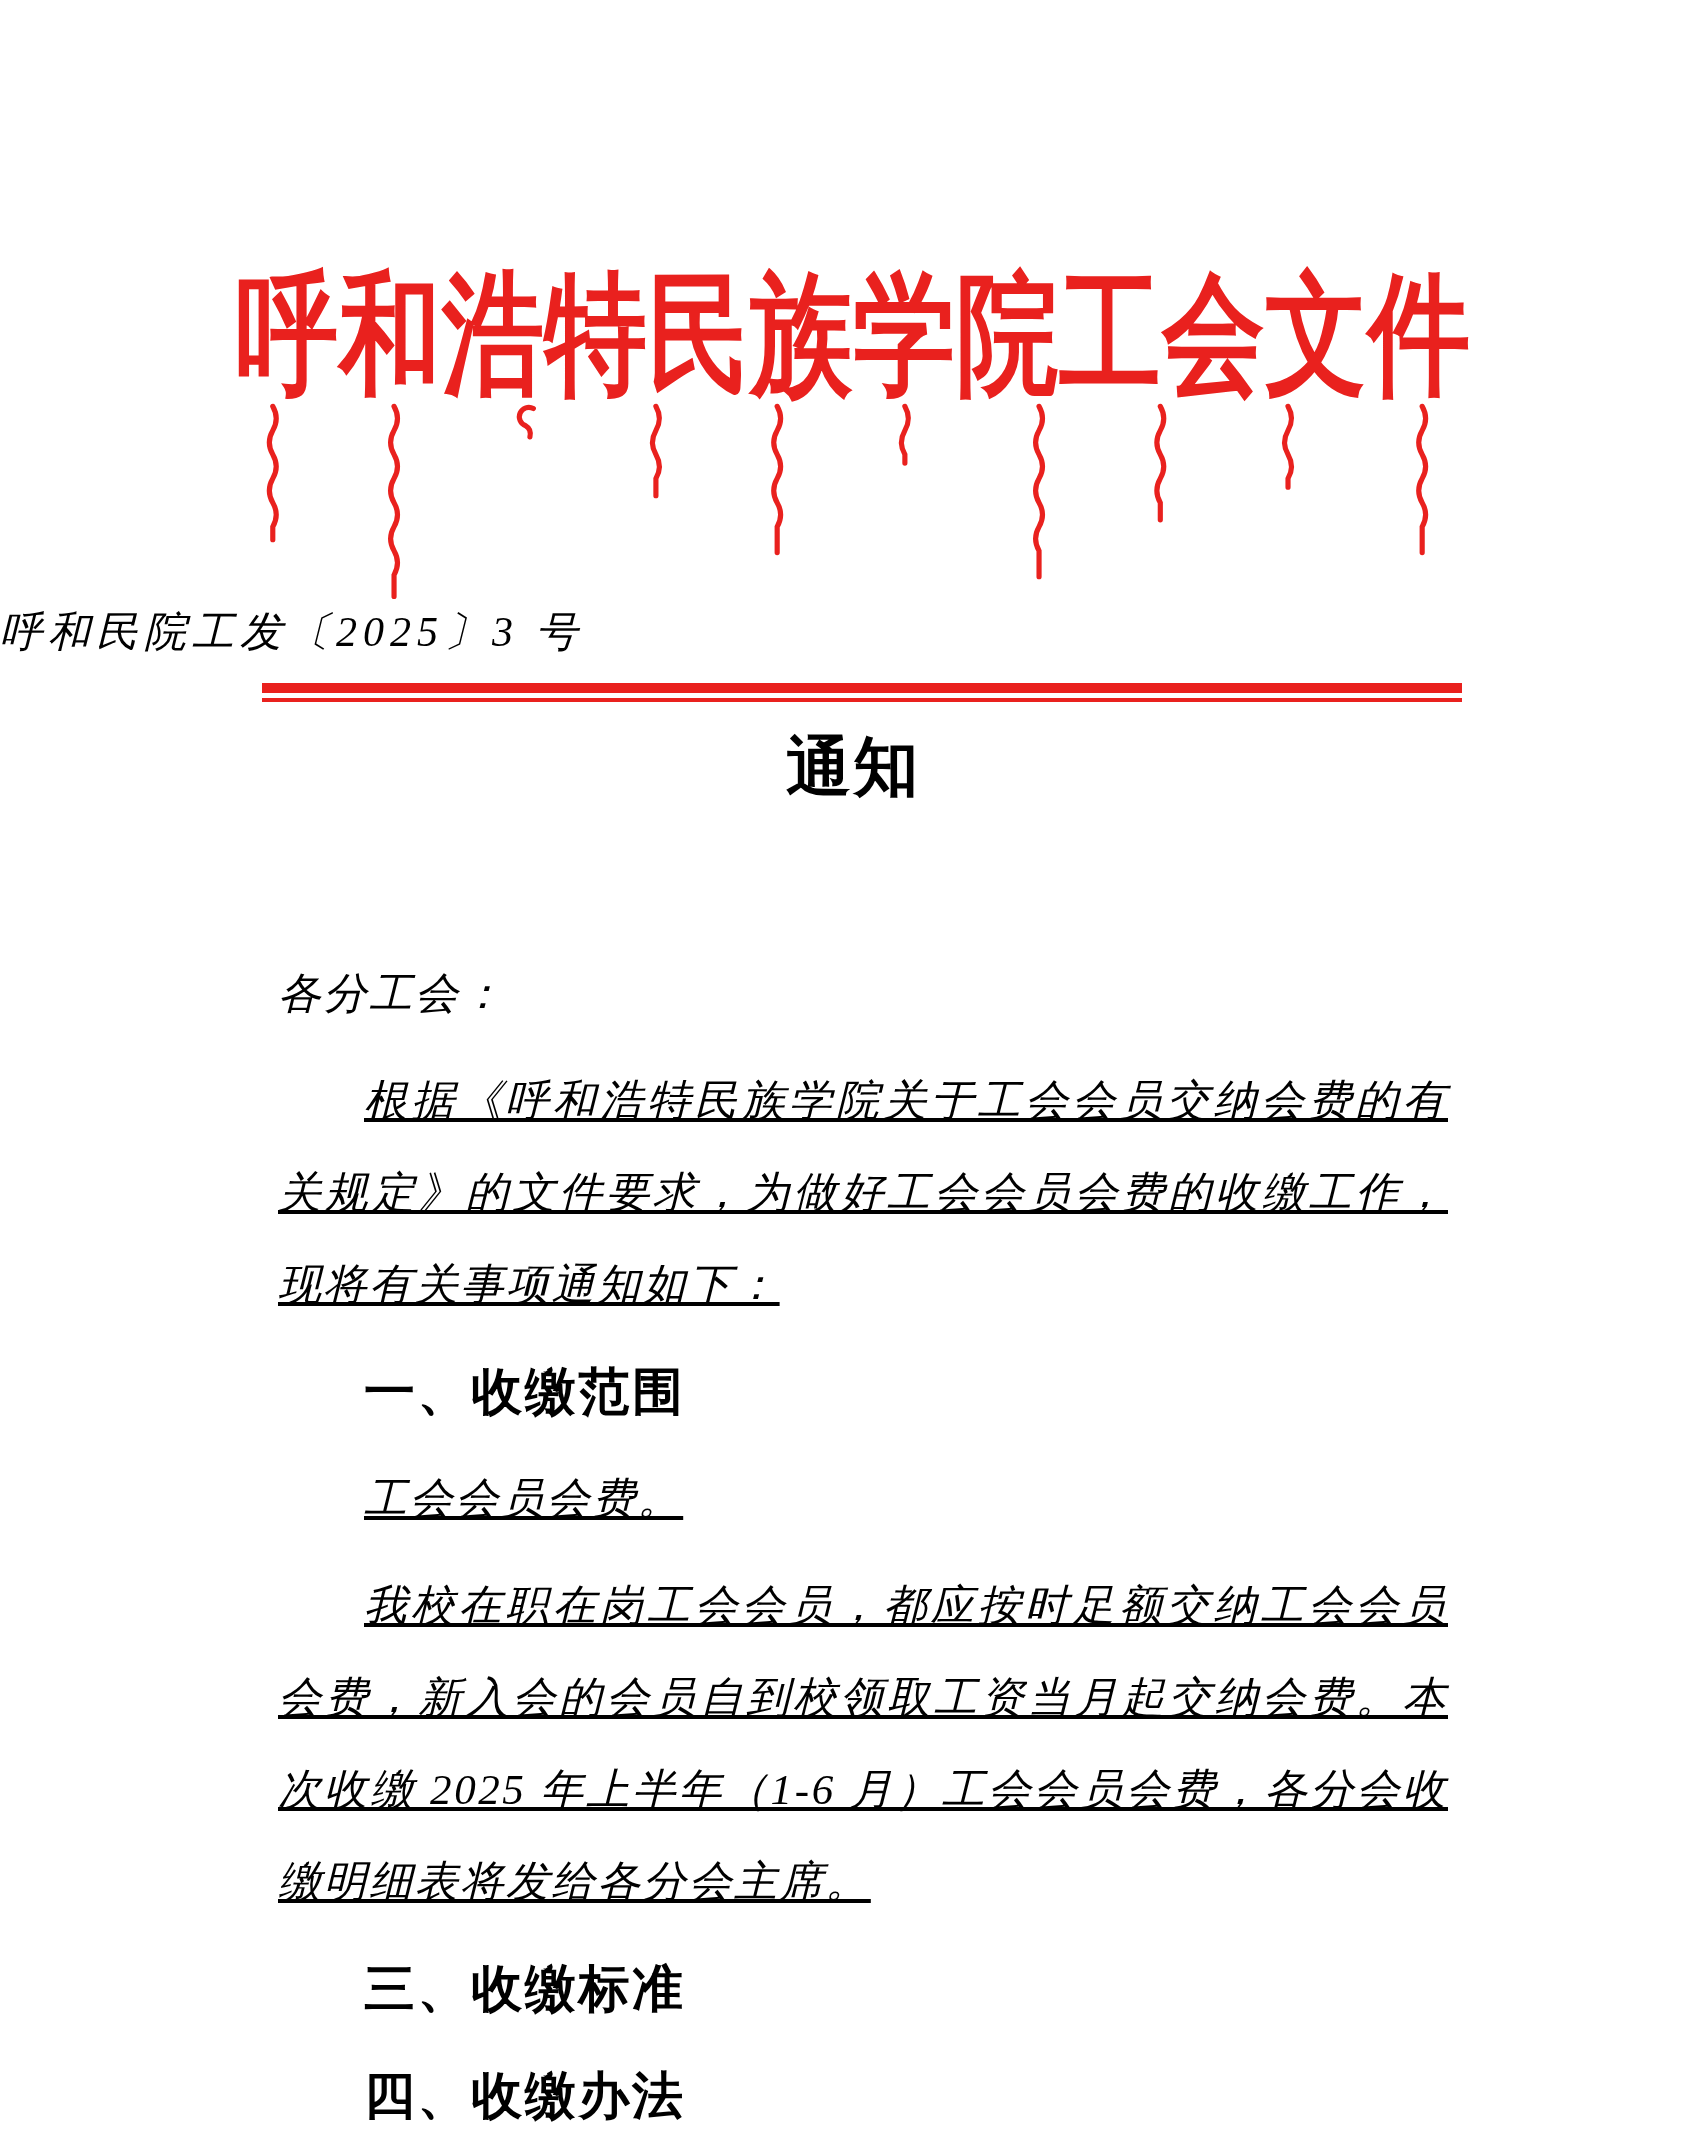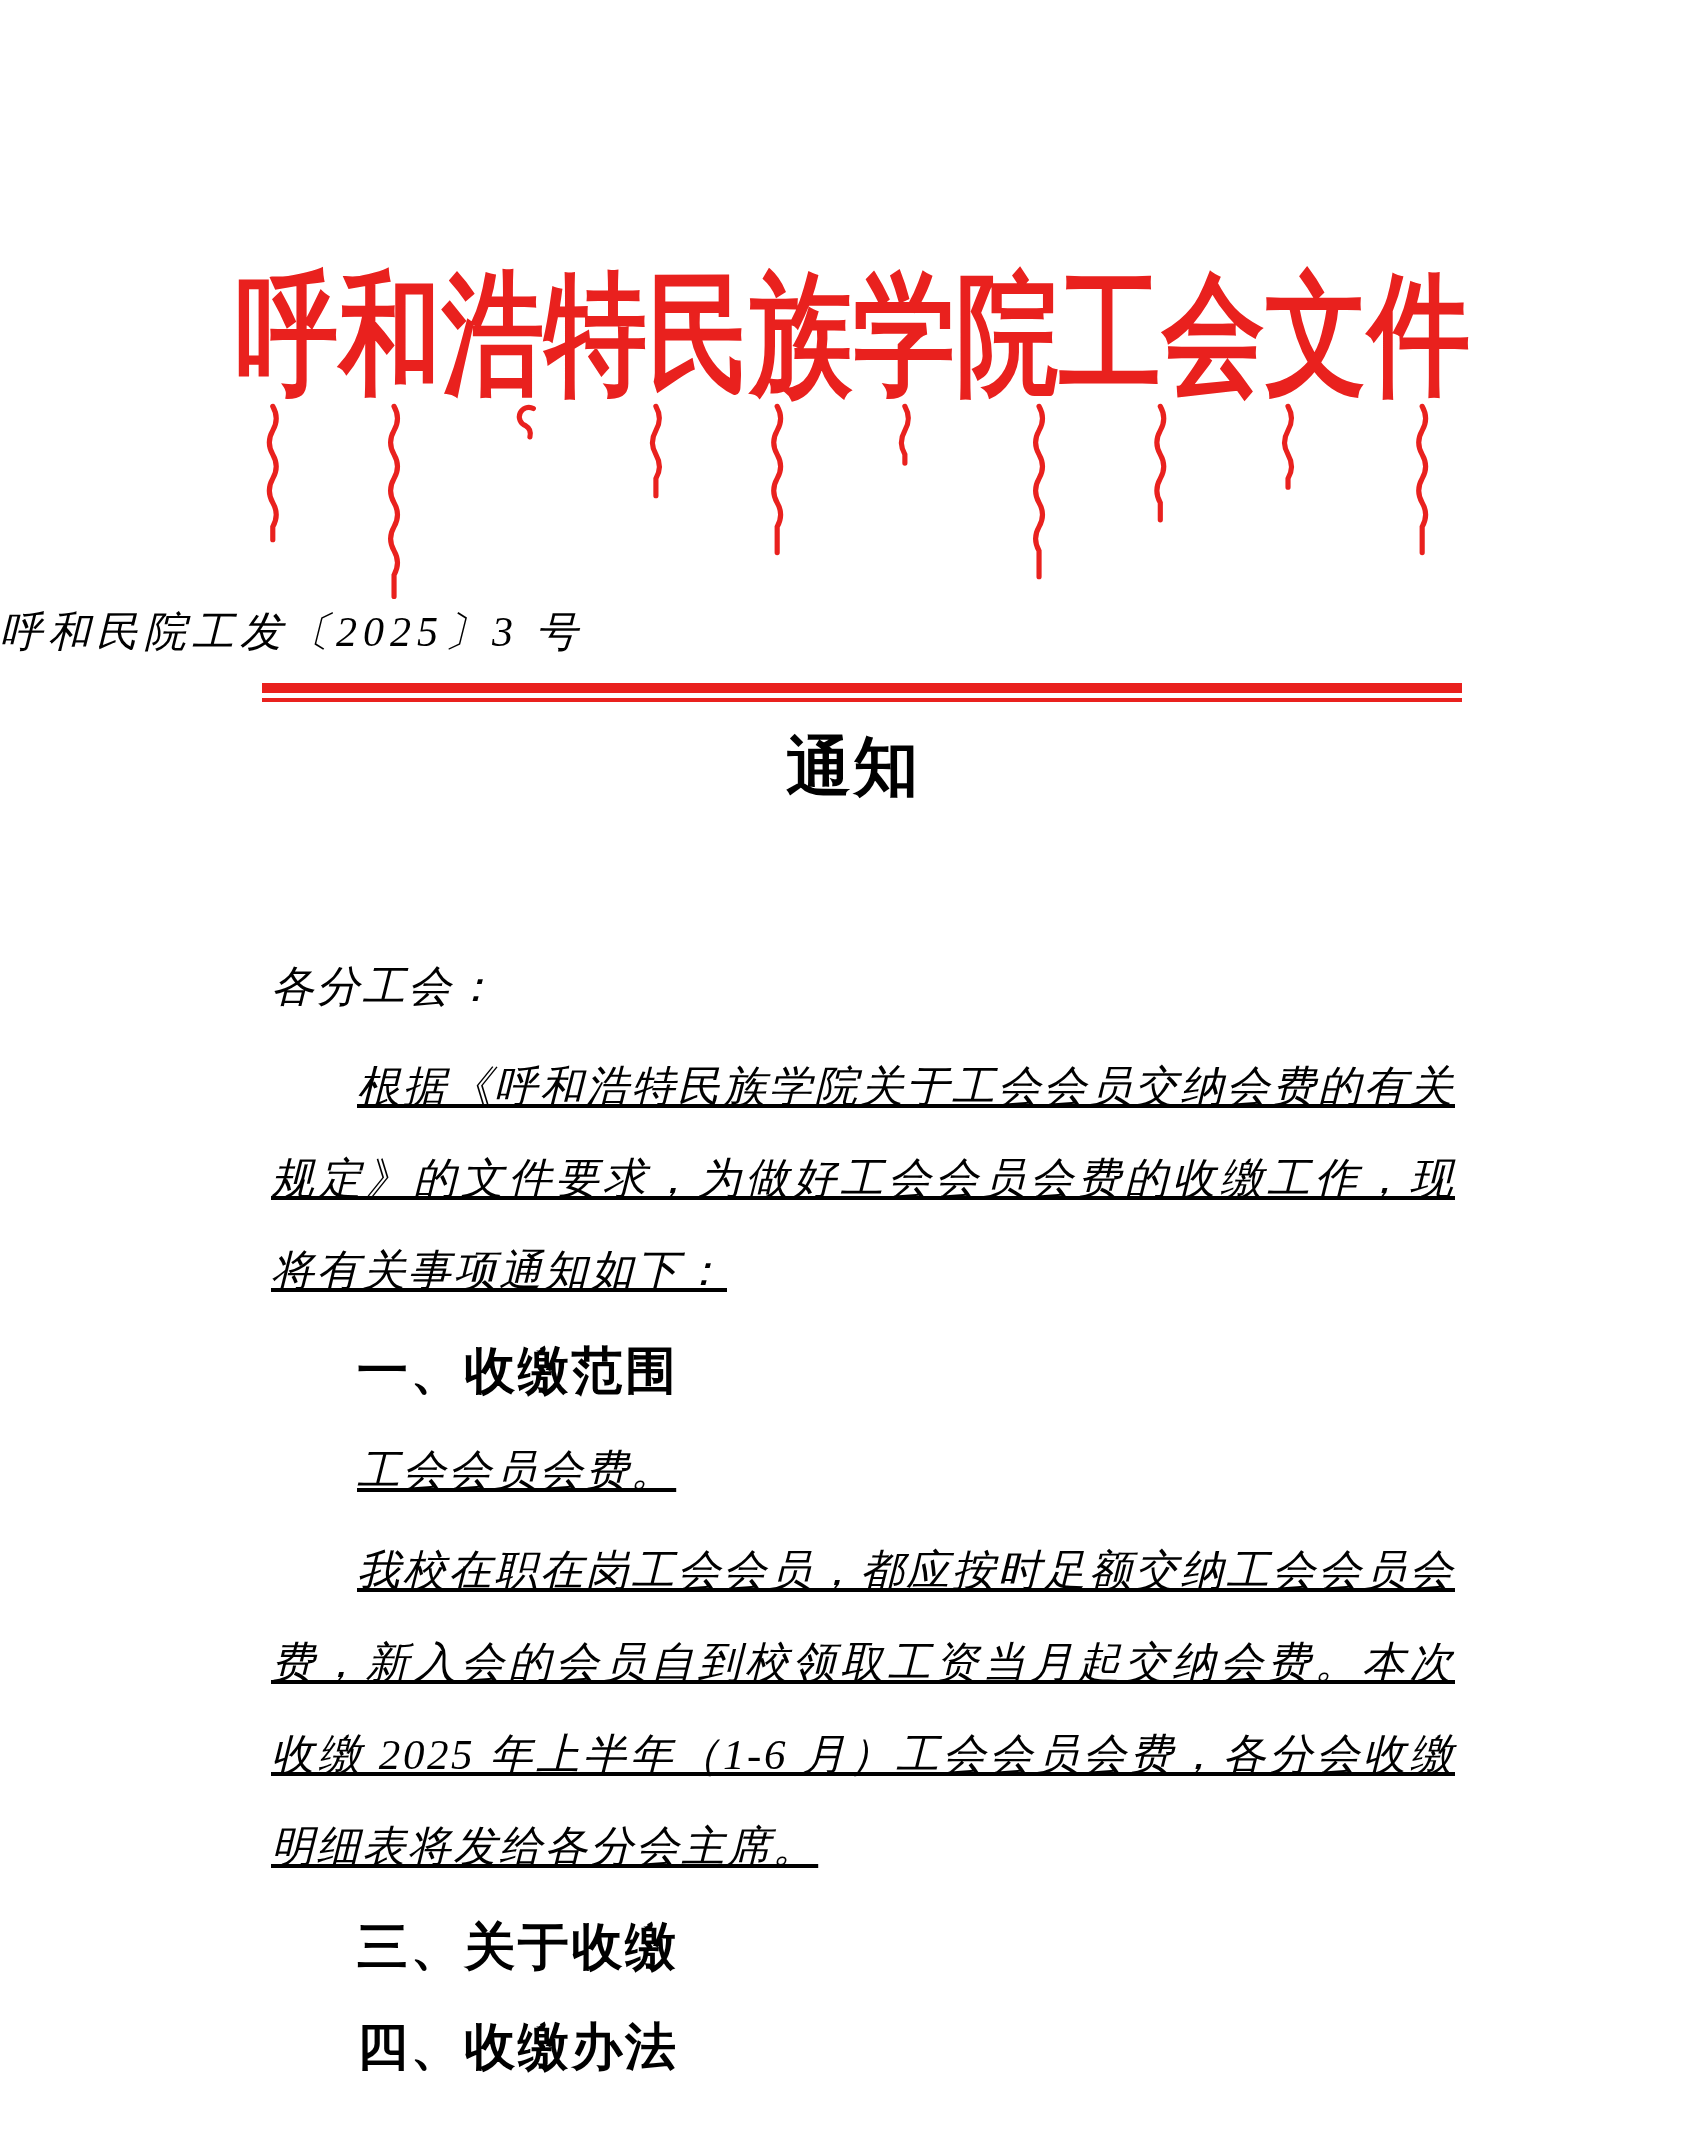--- a/index.html
+++ b/index.html
@@ -66,21 +66,21 @@
   
   .body-block {
     position: absolute;
     top: 933px;
     left: 263px;
     width: 1200px;
     font-size: 43px;
     line-height: 92px;
     letter-spacing: 2.6px;
   }
-  .body-block p, .body-block h2 { margin: 8px; padding: 0; }
+  .body-block p, .body-block h2 { margin: 15px; padding: 0; }
   .para {
     font-style: italic;
     text-align: justify;
     text-justify: inter-character;
     text-indent: 86px;
     text-decoration: underline;
   }
   .salutation { font-style: italic; text-indent: 0; }
   .sec-heading {
     font-family: "Liberation Sans", "DejaVu Sans", sans-serif;
@@ -126,19 +126,19 @@
 
   <div class="body-block">
     <p class="salutation">各分工会：</p>
     <p class="para">根据《呼和浩特民族学院关于工会会员交纳会费的有关规定》的文件要求，为做好工会会员会费的收缴工作，现将有关事项通知如下：</p>
 
     <h2 class="sec-heading">一、收缴范围</h2>
     <p class="para">工会会员会费。</p>
 
     <p class="para">我校在职在岗工会会员，都应按时足额交纳工会会员会费，新入会的会员自到校领取工资当月起交纳会费。本次收缴 2025 年上半年（1-6 月）工会会员会费，各分会收缴明细表将发给各分会主席。</p>
 
-    <h2 class="sec-heading">三、关于收缴</h2>
+    <h2 class="sec-heading">三、收缴标准</h2>
 
     <h2 class="sec-heading">四、收缴办法</h2>
   </div>
 
 </div>
 
 
 </body></html>

